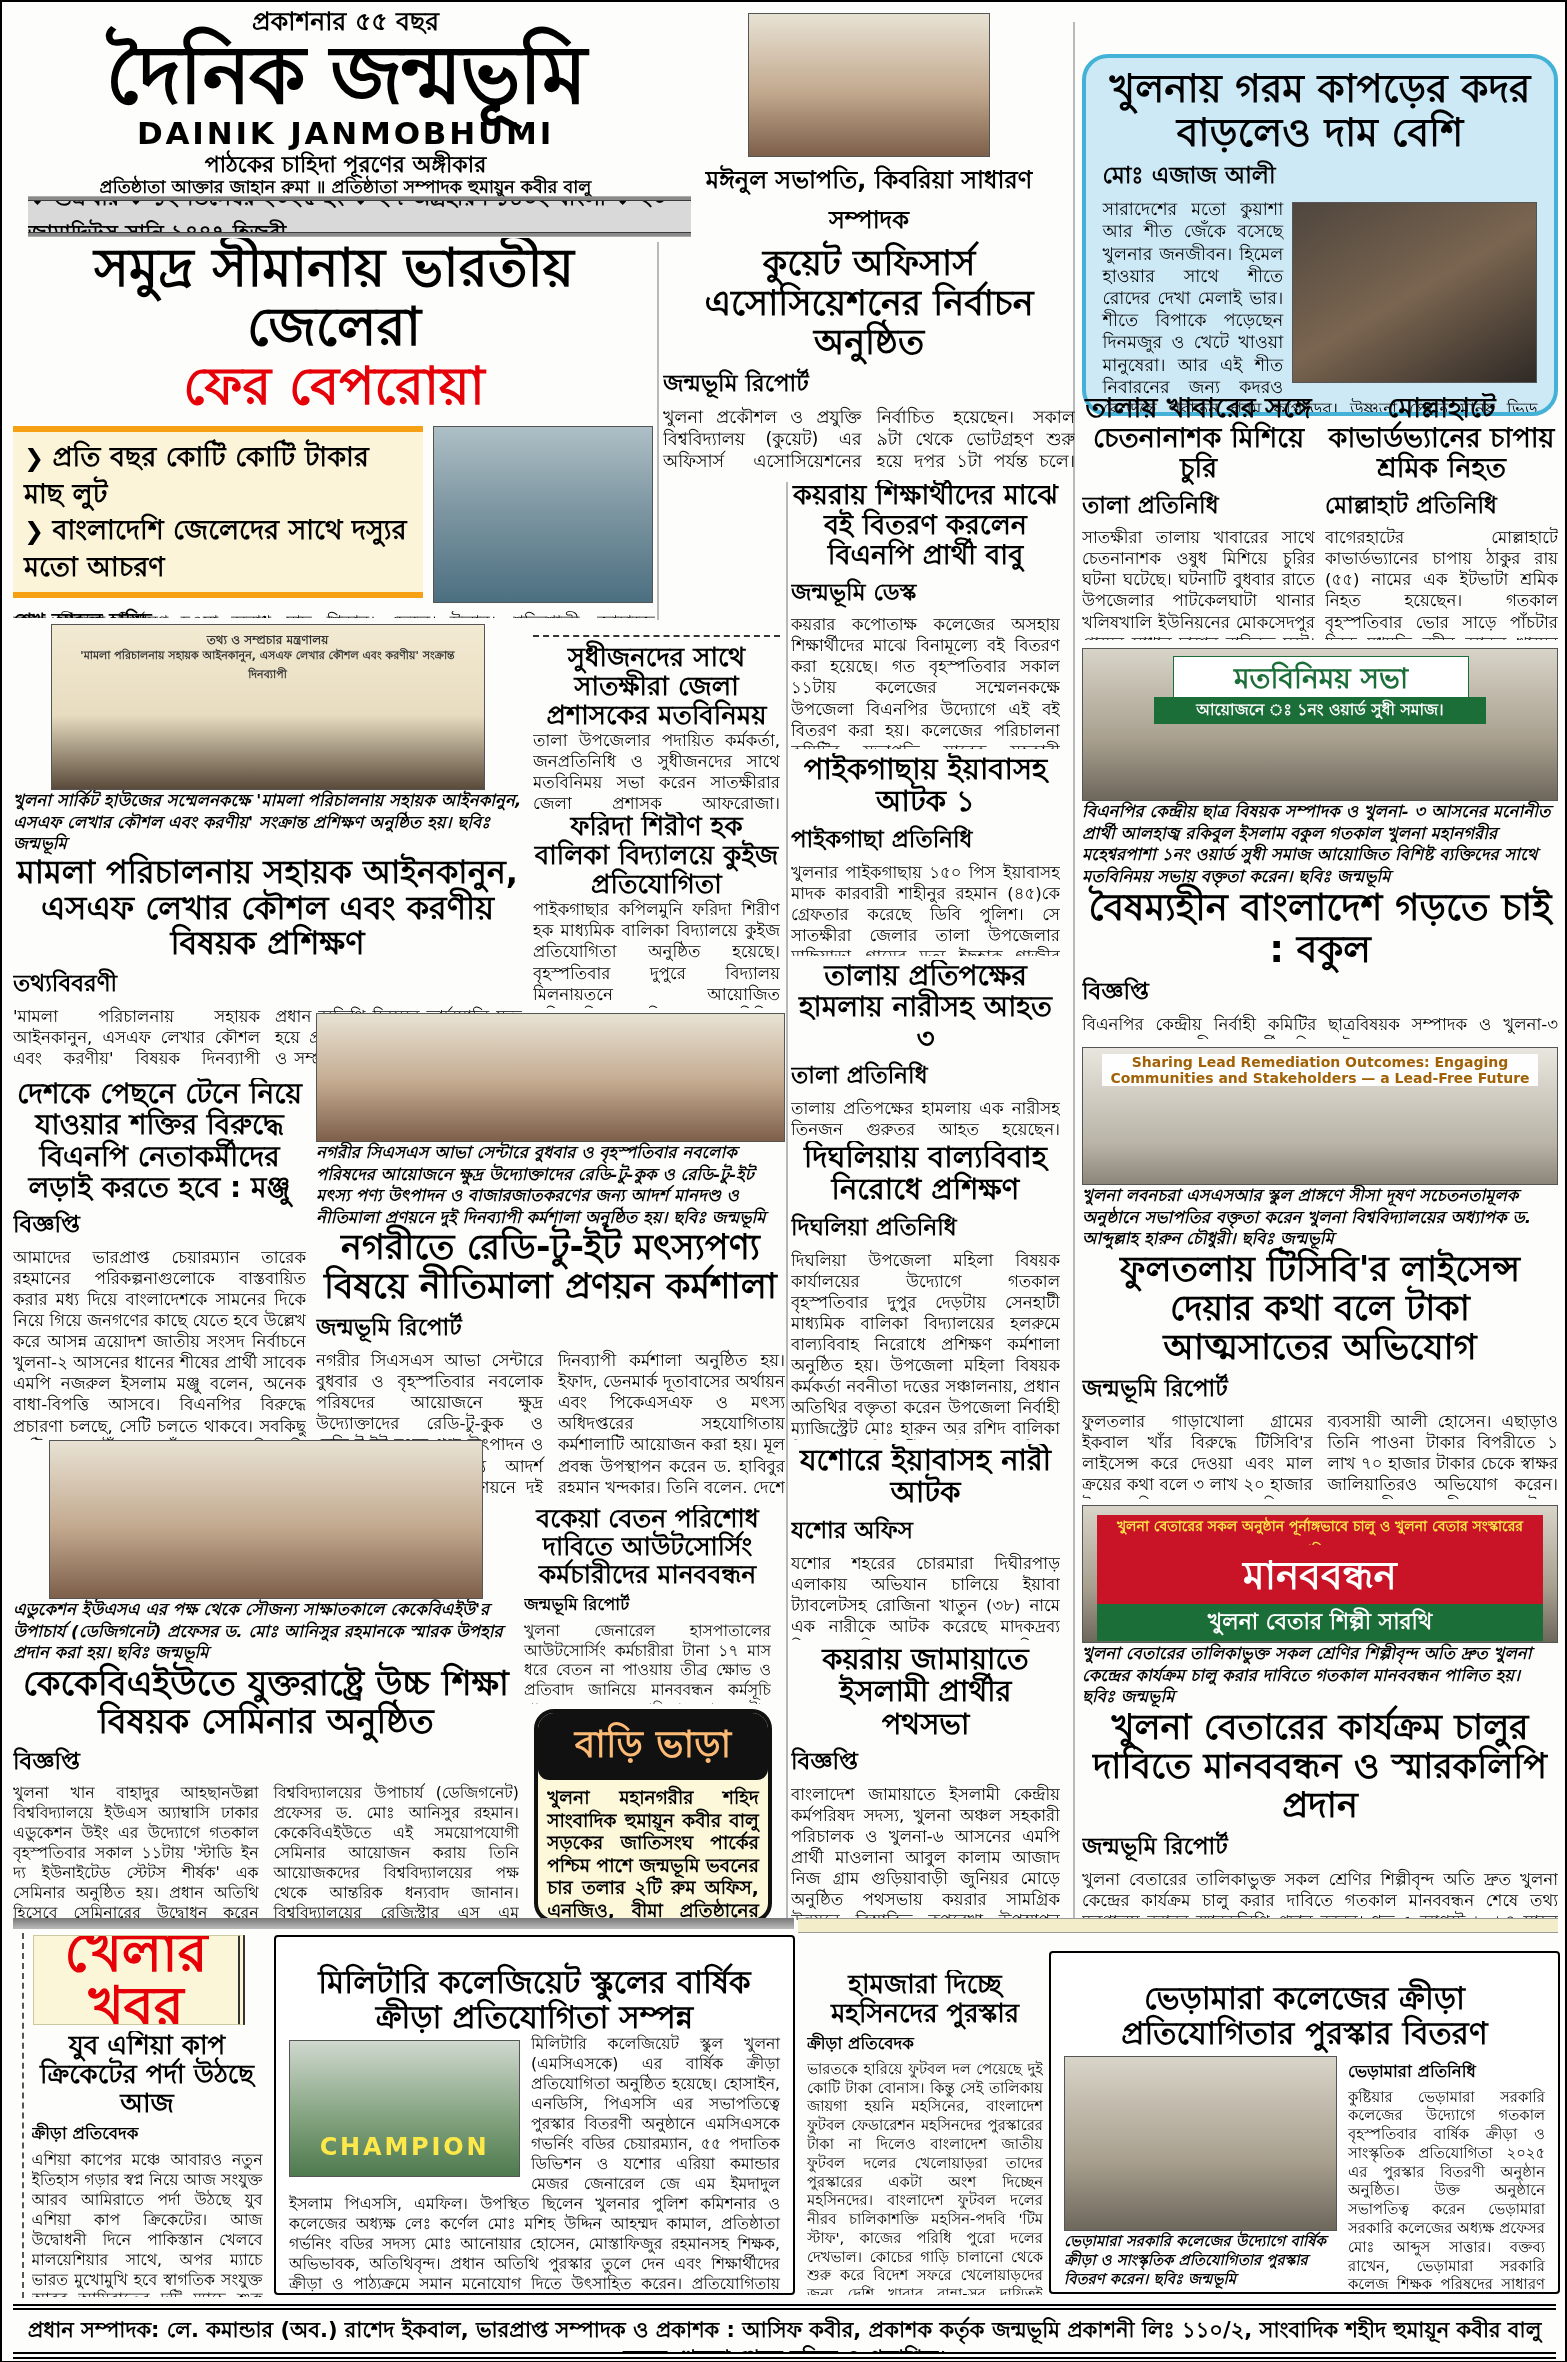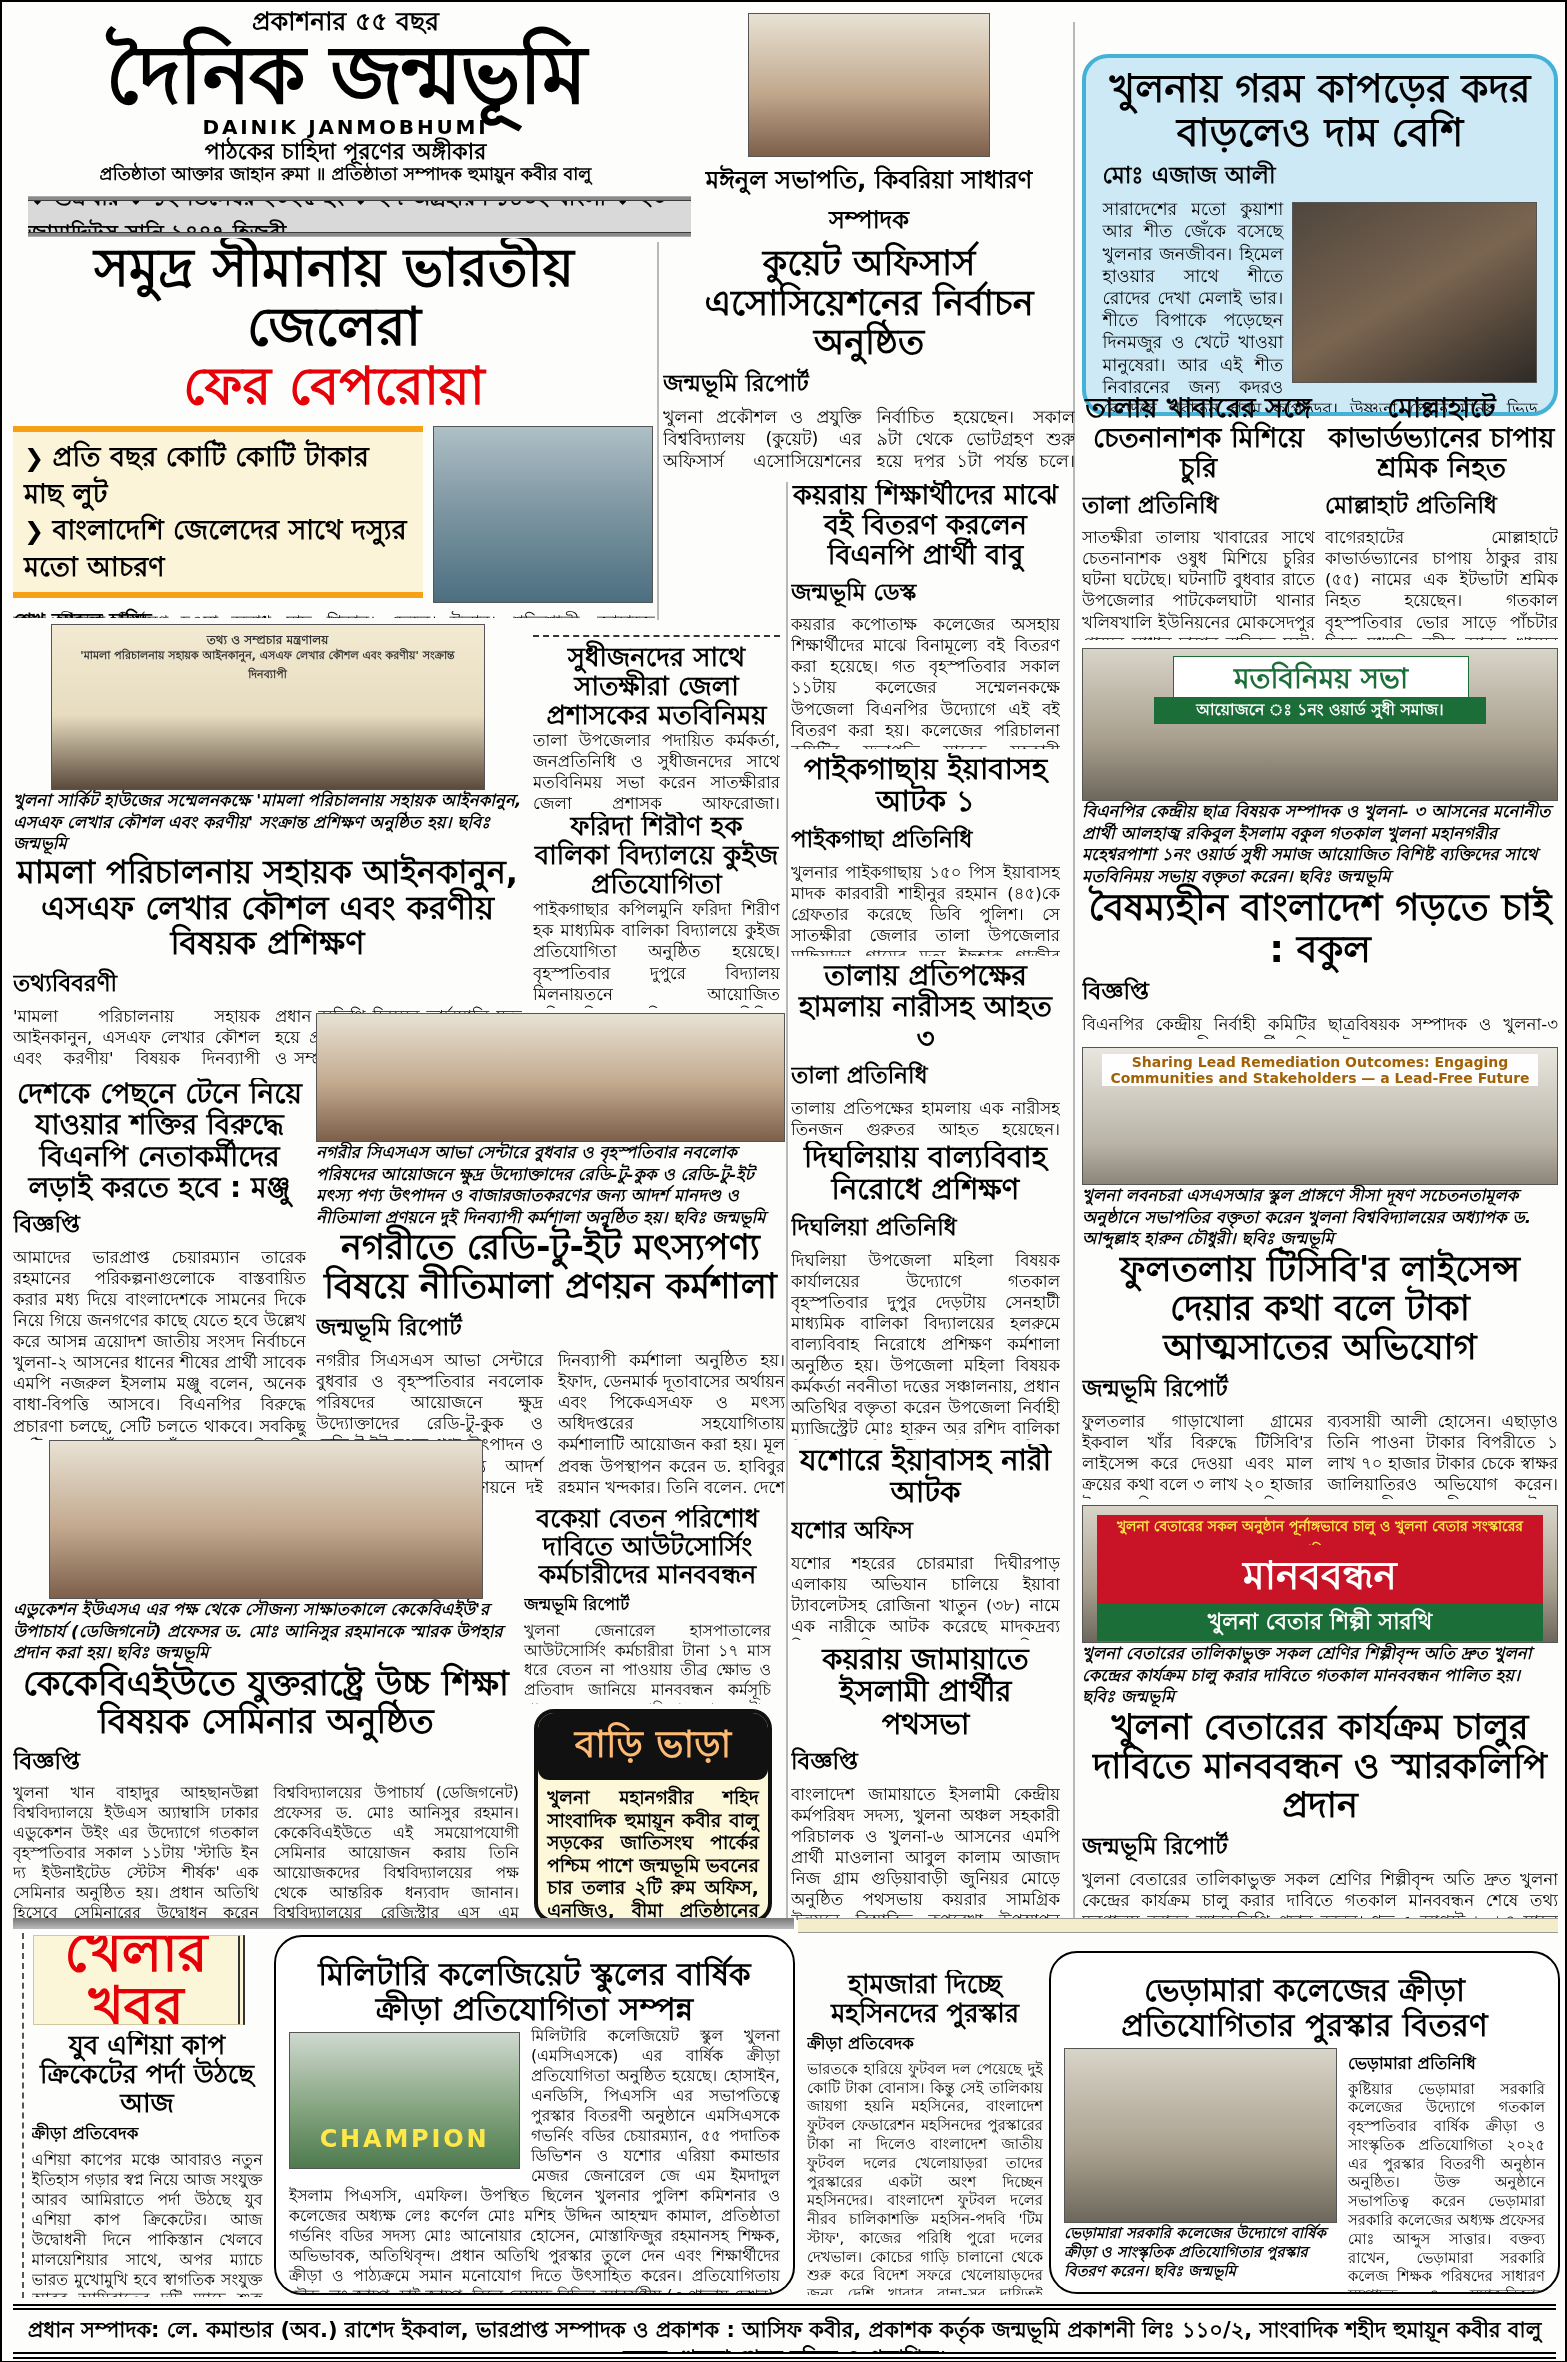--- a/index.html
+++ b/index.html
@@ -22,38 +22,38 @@
   .ph.crowd{background:linear-gradient(180deg,#d8d4c8,#a89f8e 60%,#6d675c);}
   .ph.market{background:linear-gradient(150deg,#4f463e,#7a6550 50%,#2f2a26);}
   .ph.stage{background:linear-gradient(180deg,#e9e6df,#b9b4a7 70%,#8c8579);}
   .ph.field{background:linear-gradient(180deg,#cfd8ce,#7fa07b 60%,#4e7a4e);}
   .ph.indoor{background:linear-gradient(180deg,#e8e2d4,#c2a98e 55%,#7d5f4a);}
   .banner{position:absolute;left:0;right:0;text-align:center;font-weight:bold;}
   .vline{position:absolute;width:1.8px;background:#b9b9b9;}
   .masthead{text-align:center;}
   .masthead .tagline{font-size:25px;font-weight:bold;line-height:1.1;}
   .masthead .title{font-size:81px;font-weight:900;line-height:1.0;letter-spacing:-1.8px;}
-  .masthead .title-en{font-size:20px;font-weight:bold;letter-spacing:2.8px;line-height:1.15;}
+  .masthead .title-en{font-size:31px;font-weight:bold;letter-spacing:2.8px;line-height:1.15;}
   .masthead .motto{font-size:22px;font-weight:bold;line-height:1.15;}
   .masthead .founders{font-size:17.5px;font-weight:bold;line-height:1.2;}
   .datebar{background:#d9d9d9;border-top:1.8px solid #3a3a3a;border-bottom:1.8px solid #3a3a3a;
            box-shadow:0 -3.7px 0 #8a8a8a,0 3.7px 0 #8a8a8a;display:flex;align-items:center;justify-content:center;
            font-size:21px;font-weight:bold;}
   .pointbox{background:#fcf4d8;border-top:6.5px solid #f6a013;border-bottom:6.5px solid #f6a013;padding:7.4px 11px;}
   .pointbox .pt{font-size:27px;font-weight:bold;line-height:1.35;}
   .pointbox .pt::before{content:"❯ ";font-size:24px;}
   .bluebox{background:#cde9f5;border:4.6px solid #43b2d6;border-radius:26px;padding:9.2px 16.6px;margin-top:32px;}
   .adbox{border:4.6px solid #111;border-radius:20px;background:#fdf8da;}
   .adbox .adhead{background:#111;color:#fdba74;text-align:center;font-size:37px;font-weight:bold;
                  border-radius:13px 13px 11px 11px;padding:1.8px 0;}
   .adbox .adtx{font-size:18.5px;font-weight:bold;text-align:justify;line-height:1.22;padding:7.4px 9.2px 1.8px 9.2px;}
   .sportshead{background:#fbf6d8;border:1.8px solid #cfc89f;display:flex;flex-direction:column;
               align-items:center;justify-content:center;}
   .sportshead .sh{color:#e60008;font-size:54px;font-weight:900;line-height:1.0;}
-  .roundbox{border:2.8px solid #000;border-radius:28px;padding:20px 13px;background:#fff;}
+  .roundbox{border:2.8px solid #000;border-radius:4px;padding:28px 13px;background:#fff;}
   .grayrule{background:linear-gradient(#777,#bbb);}
   .creamrule{background:#f3edc9;border-top:1.8px solid #999;border-bottom:1.8px solid #999;}
   .dash{border-left:2.8px dashed #555;}
   .footer{text-align:center;border-top:6.5px double #000;border-bottom:7.4px double #000;padding:5.5px 9.2px;}
   .footer .f1{font-size:21px;font-weight:bold;line-height:1.35;}
   .sep-dash{border-top:2.8px dashed #333;margin-bottom:5.5px;}
 </style>
 </head>
 <body>
 

